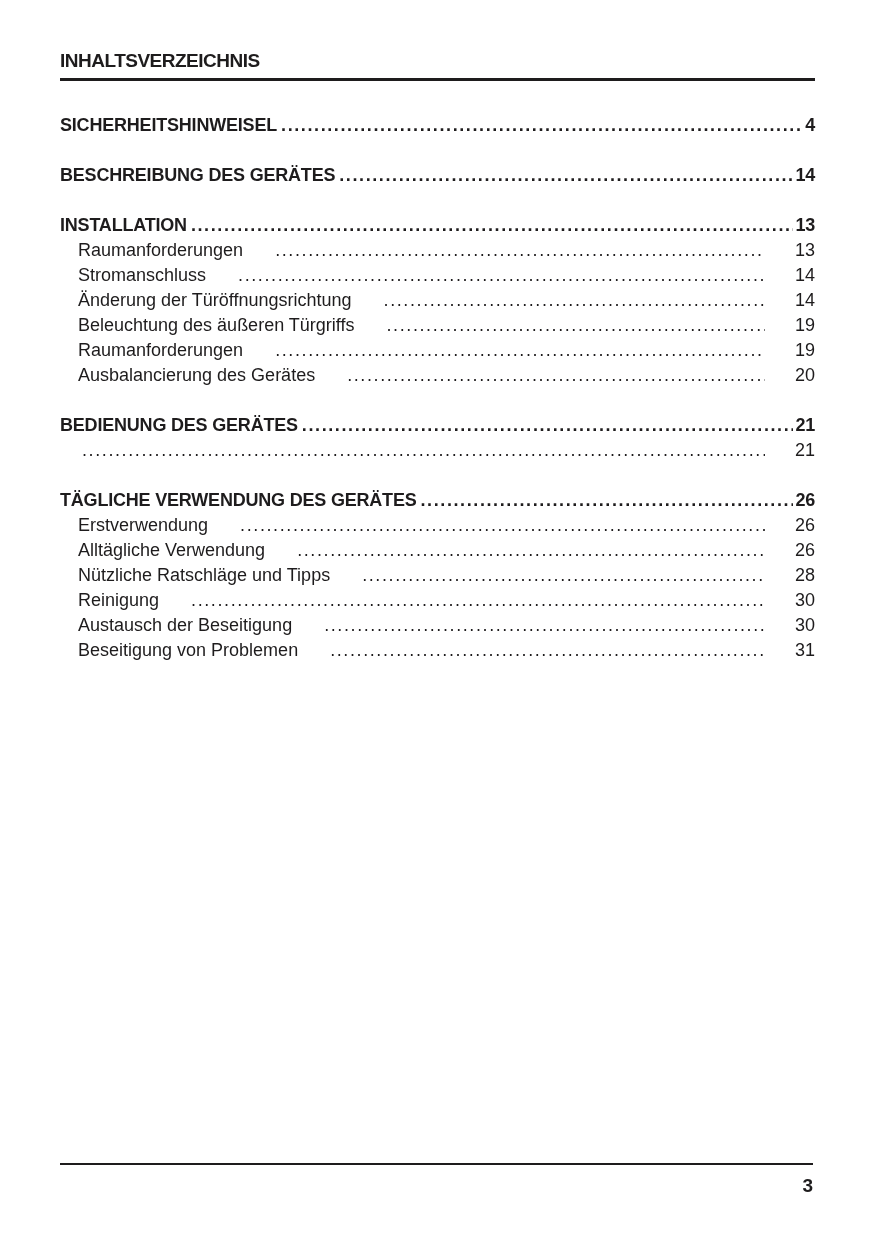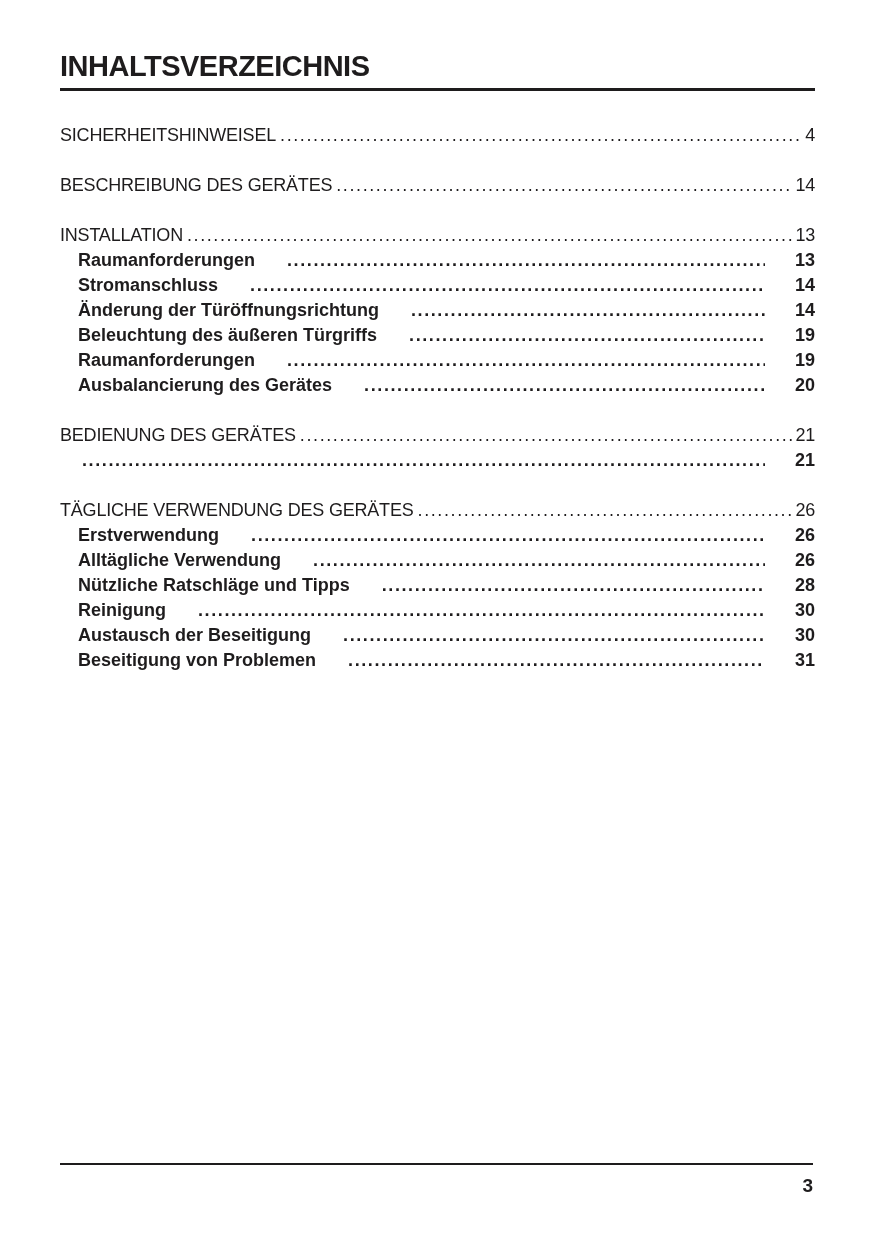--- a/index.html
+++ b/index.html
@@ -20,47 +20,47 @@
   .content {
     position: absolute;
     left: 60px;
     right: 59px;
     top: 0;
   }
   .doc-title {
     margin: 0;
     padding-top: 51px;
     padding-bottom: 7px;
-    font-size: 29px;
+    font-size: 19px;
     font-weight: bold;
     letter-spacing: -0.5px;
     line-height: 1.05;
     border-bottom: 3px solid #1e1c1d;
   }
   .toc {
     margin-top: 32px;
   }
   .toc-row {
     display: flex;
     align-items: baseline;
     line-height: 25px;
     font-size: 18px;
     white-space: nowrap;
   }
   .toc-row.section {
-    font-weight: normal;
+    font-weight: bold;
     letter-spacing: -0.2px;
   }
   .toc-row.section:not(:first-child) {
     margin-top: 25px;
     text-align: center;
   }
   .toc-row.item {
     padding-left: 18px;
-    font-weight: bold;
+    font-weight: normal;
     gap: 28px;
   }
   .toc-label {
     flex: 0 0 auto;
   }
   .toc-dots {
     flex: 1 1 auto;
     overflow: hidden;
     margin: 0 2px 0 4px;
     white-space: nowrap;

